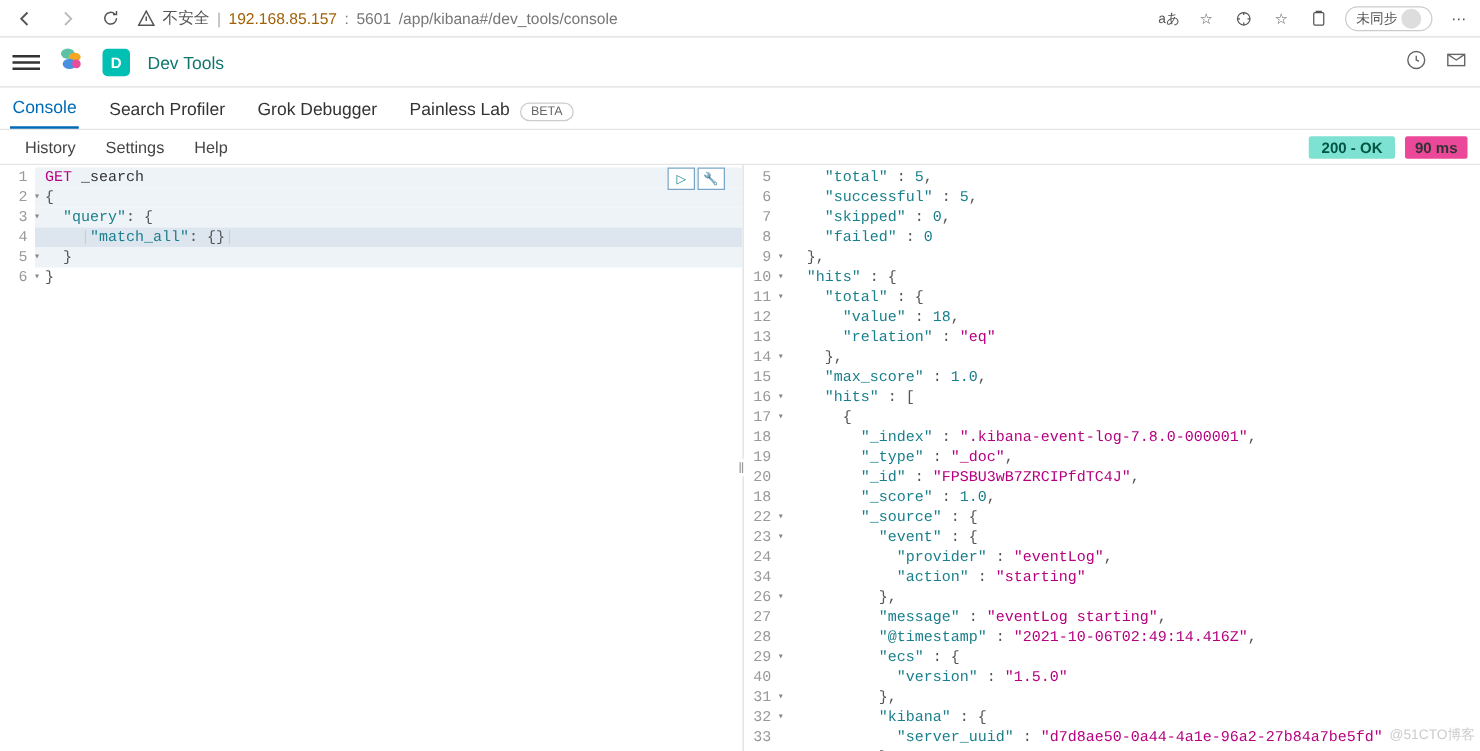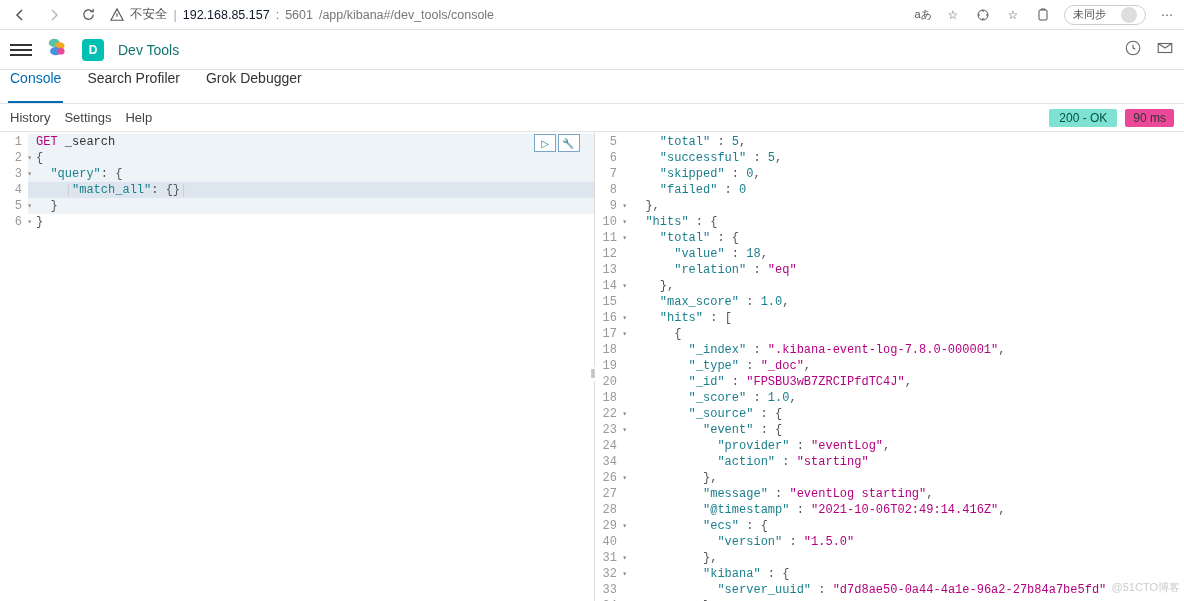--- a/index.html
+++ b/index.html
@@ -4,47 +4,47 @@
 <style>
 * { box-sizing: border-box; margin: 0; padding: 0; }
 body { font-family: "Segoe UI", Arial, sans-serif; font-size: 13px; color: #333; background: #fff; width: 1184px; height: 601px; overflow: hidden; }
 
 
 .browser-bar { height: 30px; border-bottom: 1px solid #e0e0e0; display: flex; align-items: center; padding: 0 8px; gap: 10px; background: #fff; }
 .browser-bar .nav-btn { width: 24px; height: 24px; display: flex; align-items: center; justify-content: center; color: #555; cursor: pointer; }
 .browser-bar .nav-btn.disabled { color: #bbb; }
 .addr { display: flex; align-items: center; gap: 6px; flex: 1; font-size: 12.5px; color: #555; }
 .addr .warn { color: #555; display: flex; align-items: center; }
-.addr .url-host { color: #0f172a; }
+.addr .url-host { color: #a16207; }
 .addr .url-path { color: #777; }
 .browser-right { display: flex; align-items: center; gap: 12px; color: #555; font-size: 12px; }
 .browser-right .icn { width: 18px; height: 18px; display: flex; align-items: center; justify-content: center; cursor: pointer; }
-.sync-btn { border: 1px solid #ccc; border-radius: 14px; padding: 1px 8px; font-size: 11px; display: flex; align-items: center; gap: 15px; cursor: pointer; }
+.sync-btn { border: 1px solid #ccc; border-radius: 14px; padding: 1px 8px; font-size: 11px; display: flex; align-items: center; gap: 3px; cursor: pointer; }
 .sync-btn .avatar { width: 16px; height: 16px; border-radius: 50%; background: #ddd; display: inline-block; }
 
 
 .kbn-header { height: 40px; border-bottom: 1px solid #e0e0e0; display: flex; align-items: center; padding: 0 10px; gap: 14px; }
 .hamburger { width: 22px; height: 22px; display: flex; flex-direction: column; justify-content: center; gap: 3px; cursor: pointer; }
 .hamburger span { height: 2px; background: #333; display: block; }
 .logo { font-size: 18px; }
 .logo-badge { width: 22px; height: 22px; border-radius: 4px; background: #00bfb3; color: #fff; font-weight: 700; font-size: 12px; display: flex; align-items: center; justify-content: center; }
 .kbn-title { font-size: 14px; color: #0f766e; }
 .kbn-header-right { margin-left: auto; display: flex; gap: 14px; color: #666; }
 .kbn-header-right .icn { cursor: pointer; }
 
 
-.tab-strip { height: 34px; border-bottom: 1px solid #e5e5e5; display: flex; padding: 0 8px; gap: 22px; font-size: 14px; }
+.tab-strip { height: 34px; border-bottom: 1px solid #e5e5e5; display: flex; align-items: flex-end; padding: 0 8px; gap: 22px; font-size: 14px; }
 .tab { padding: 0 2px 8px; cursor: pointer; color: #333; }
 .tab.active { color: #006bb4; border-bottom: 2px solid #006bb4; }
 .beta { font-size: 10px; border: 1px solid #ccc; border-radius: 10px; padding: 1px 8px; margin-left: 4px; color: #666; }
 
 
 .util-row { height: 28px; border-bottom: 1px solid #e5e5e5; display: flex; align-items: center; padding: 0 10px; gap: 14px; font-size: 13px; color: #444; }
-.util-row .link { cursor: pointer; }
-.util-right { margin-left: auto; display: flex; gap: 8px; align-items: flex-start; }
+.util-row .link { cursor: pointer; margin-left: 10px; }
+.util-right { margin-left: auto; display: flex; gap: 8px; align-items: flex-start; font-weight: bold; }
 .status-ok { background: #7de2d1; padding: 2px 10px; border-radius: 2px; font-size: 12px; color: #054; }
 .timing { background: #ec4899; padding: 2px 8px; border-radius: 2px; font-size: 12px; color: #333; }
 
 
 .split { display: flex; height: calc(601px - 30px - 40px - 34px - 28px); position: relative; }
 .pane { overflow: hidden; position: relative; }
 .pane-left { width: 595px; border-right: 1px solid #ddd; }
 .pane-right { flex: 1; }
 .resizer { width: 6px; display: flex; align-items: center; justify-content: center; cursor: ew-resize; color: #999; font-size: 12px; position: absolute; left: 590px; top: 50%; background: #fff; }
 
@@ -153,20 +153,21 @@
           <rect x="2" y="4" width="12" height="8" fill="none" stroke="#666"></rect>
           <path d="M2 4l6 4 6-4" stroke="#666" fill="none"></path>
         </svg></span>
   </div>
 </div>
 
 <div class="tab-strip">
   <div class="tab active">Console</div>
   <div class="tab">Search Profiler</div>
   <div class="tab">Grok Debugger</div>
+  <div class="tab"><span>Painless Lab</span> <span class="beta">BETA</span></div>
 </div>
 
 <div class="util-row">
   <span class="link">History</span>
   <span class="link">Settings</span>
   <span class="link">Help</span>
   <div class="util-right">
     <span class="status-ok">200 - OK</span>
     <span class="timing">90 ms</span>
   </div>

